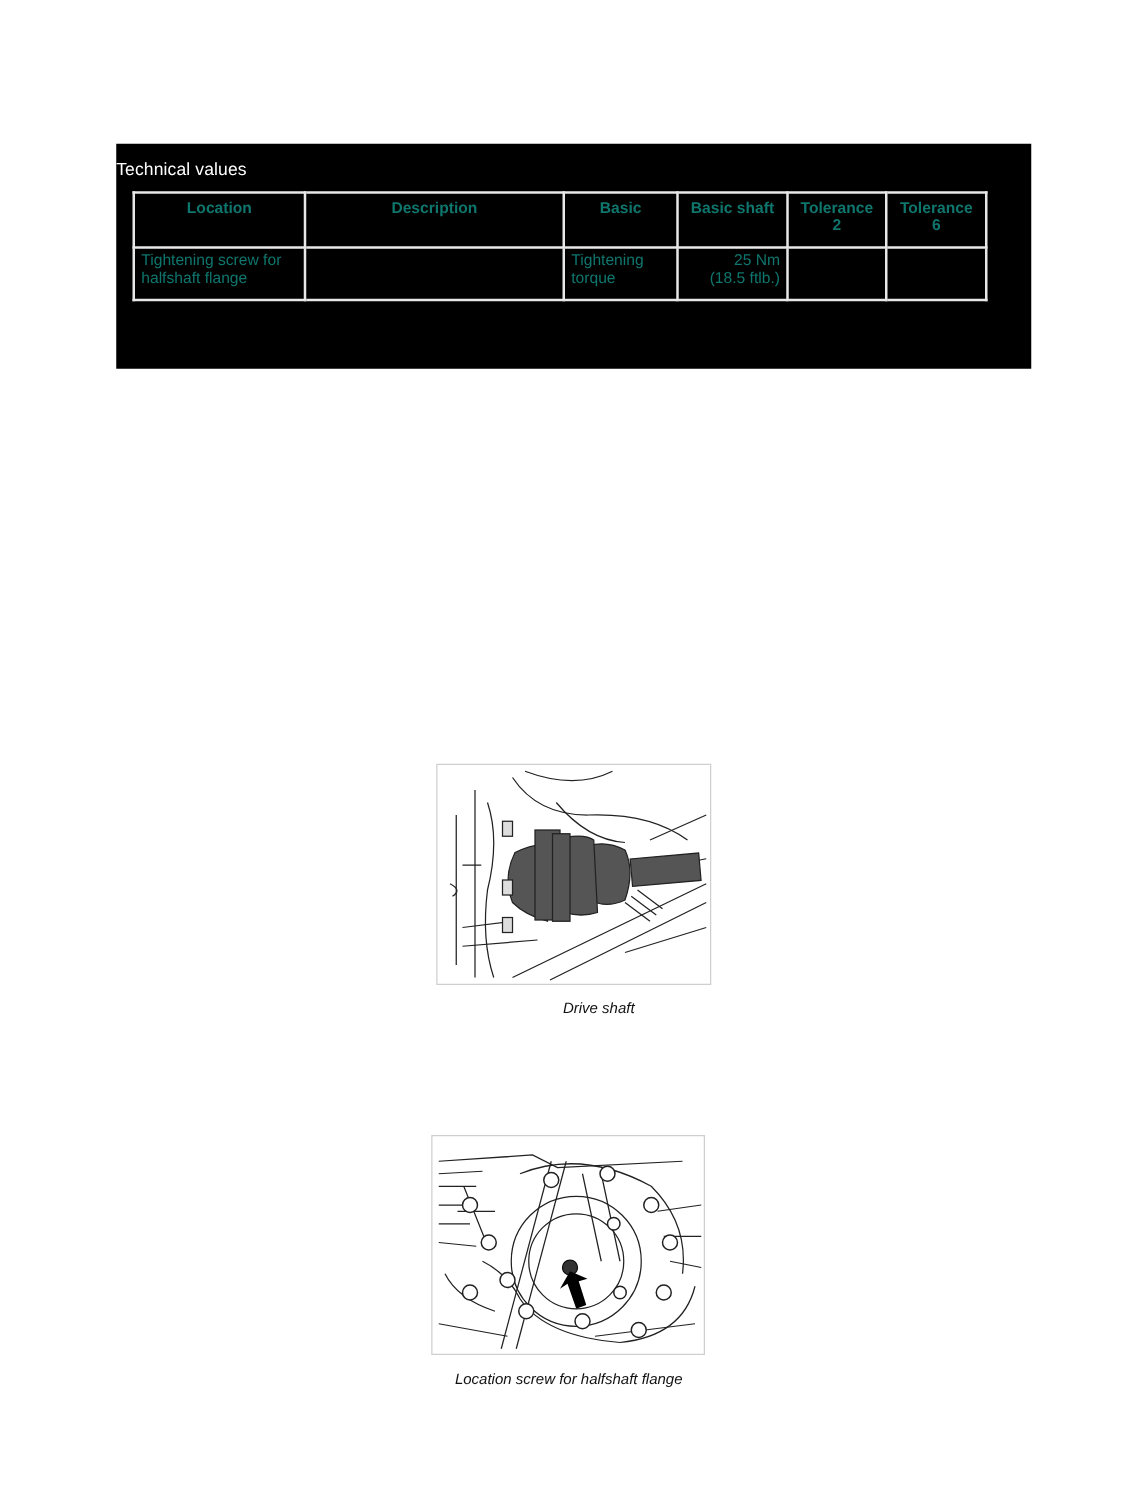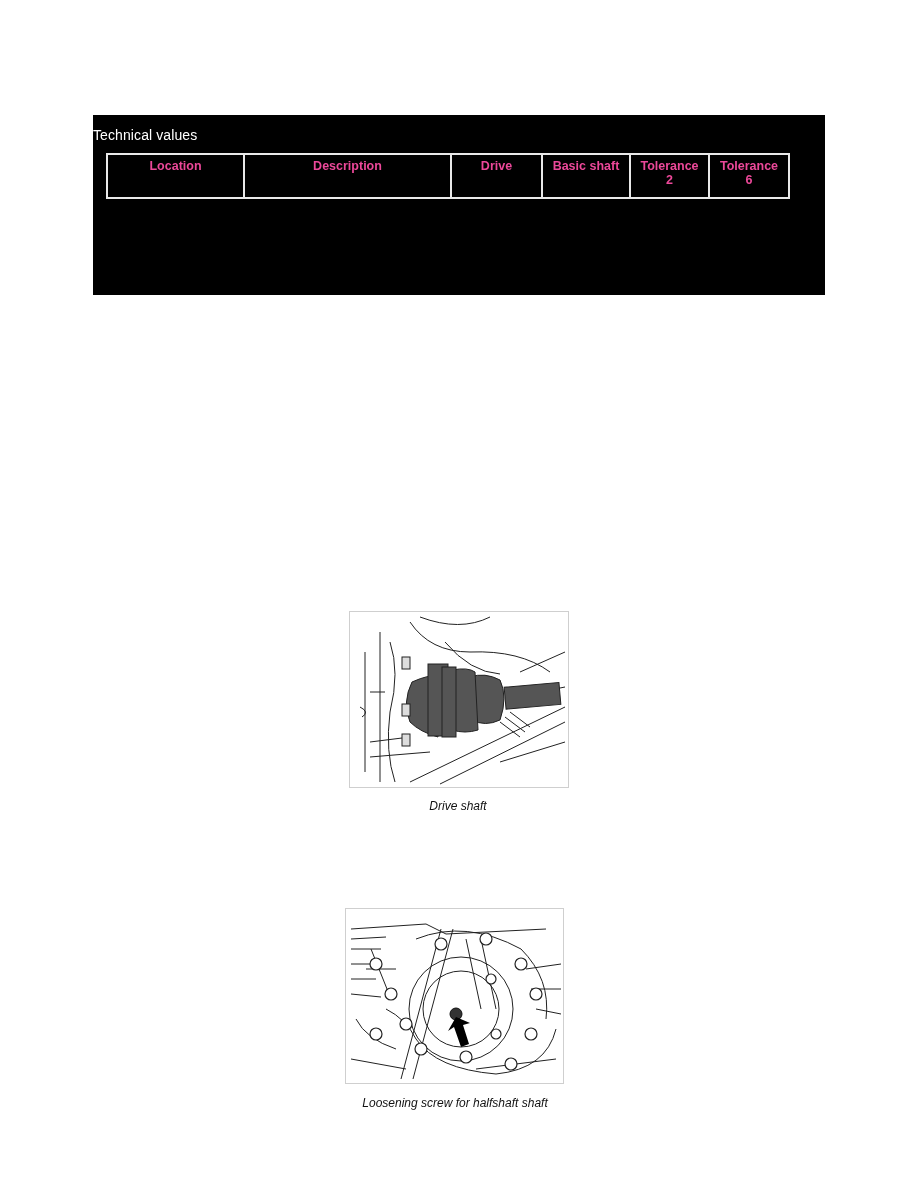--- a/index.html
+++ b/index.html
@@ -37,21 +37,21 @@
       top: 38px;
       border-collapse: collapse;
       table-layout: fixed;
       font-size: 12.5px;
       line-height: 14px;
     }
     table.tv th, table.tv td {
       border: 2px solid #e8e8e8;
       padding: 2px 5px;
       vertical-align: top;
-      color: #ec4899;
+      color: #0f766e;
       overflow: hidden;
     }
     table.tv th {
       font-weight: bold;
       text-align: center;
       height: 36px;
       padding-top: 4px;
     }
     table.tv td {
       height: 36px;
@@ -75,21 +75,21 @@
     .fig1 { left: 349px; top: 611px; width: 218px; height: 175px; }
     .fig2 { left: 345px; top: 908px; width: 217px; height: 174px; }
     .caption {
       position: absolute;
       font-style: italic;
       font-size: 12px;
       color: #111111;
       text-align: center;
       white-space: nowrap;
     }
-    .cap1 { left: 349px; width: 218px; top: 799px; }
+    .cap1 { left: 370px; width: 218px; top: 799px; }
     .cap2 { left: 330px; width: 250px; top: 1096px; }
     svg { display: block; }
   </style>
 </head>
 <body>
 
 <div class="tech-box">
   <div class="tech-title">Technical values</div>
   <table class="tv">
     <colgroup>
@@ -97,27 +97,38 @@
         <col class="col-desc">
         <col class="col-type">
         <col class="col-basic">
         <col class="col-tol1">
         <col class="col-tol2">
     </colgroup>
     <thead>
       <tr>
         <th>Location</th>
         <th>Description</th>
-        <th>Drive</th>
+        <th>Basic</th>
         <th>Basic shaft</th>
         <th>Tolerance 2</th>
         <th>Tolerance 6</th>
       </tr>
     </thead>
     <tbody>
+      <tr>
+        <td>Tightening screw for halfshaft flange</td>
+        <td></td>
+        <td>Tightening torque</td>
+        <td class="num">
+          <div>25 Nm</div>
+          <div>(18.5 ftlb.)</div>
+        </td>
+        <td></td>
+        <td></td>
+      </tr>
     </tbody>
   </table>
 </div>
 
 <div class="figure fig1">
   <svg width="218" height="175" viewBox="0 0 218 175">
     <g fill="none" stroke="#222" stroke-width="1">
       <path d="M70 5 Q110 20 140 5"></path>
       <path d="M60 10 Q80 40 120 40 Q170 38 200 60"></path>
       <path d="M95 30 Q120 60 150 62"></path>
@@ -184,13 +195,13 @@
       <circle cx="75" cy="140" r="6"></circle>
       <circle cx="145" cy="70" r="5"></circle>
       <circle cx="150" cy="125" r="5"></circle>
     </g>
     <circle cx="110" cy="105" r="6" fill="#333" stroke="#111" stroke-width="1"></circle>
     <g>
       <path d="M115 138 L108 118 L102 122 L110 108 L124 114 L117 116 L123 135 Z" fill="#000"></path>
     </g>
   </svg>
 </div>
-<div class="caption cap2">Loosening screw for halfshaft shaft</div>
+<div class="caption cap2">Location screw for halfshaft flange</div>
 
 </body></html>

